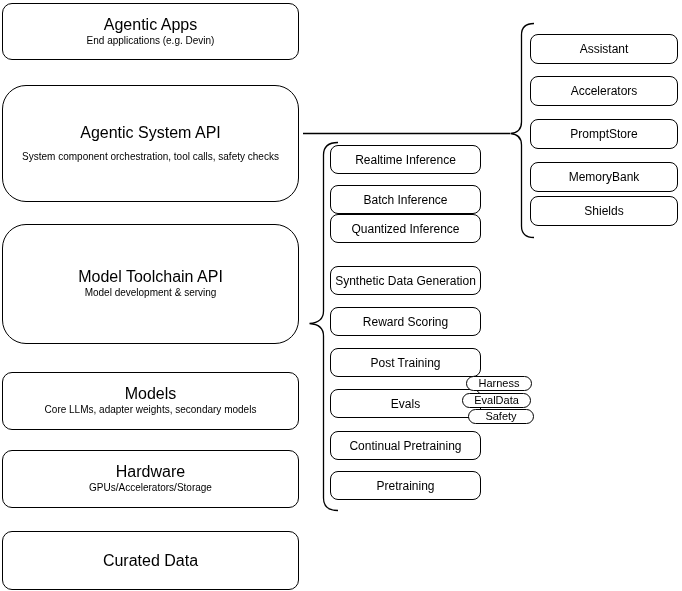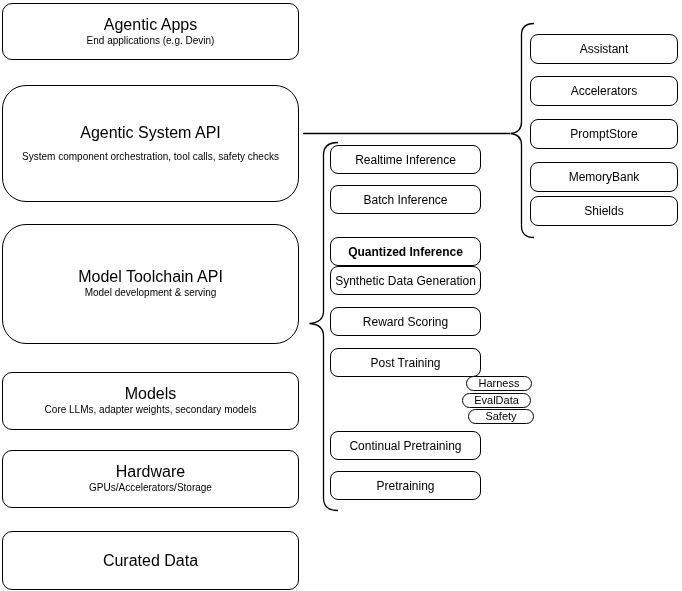--- a/index.html
+++ b/index.html
@@ -120,31 +120,34 @@
   <div class="node lbox" style="top:531px;height:59px;border-radius:10px;">
     <div class="btitle">Curated Data</div>
   </div>
 
   <div class="node mbox" style="top:145px;">
     <span>Realtime Inference</span>
   </div>
   <div class="node mbox" style="top:185px;">
     <span>Batch Inference</span>
   </div>
-  <div class="node mbox" style="top:237px;font-weight:bold;">
+  <div class="node mbox" style="top:214px;">
     <span>Quantized Inference</span>
   </div>
   <div class="node mbox" style="top:266px;">
     <span>Synthetic Data Generation</span>
   </div>
   <div class="node mbox" style="top:307px;">
     <span>Reward Scoring</span>
   </div>
   <div class="node mbox" style="top:348px;">
     <span>Post Training</span>
+  </div>
+  <div class="node mbox" style="top:389px;">
+    <span>Evals</span>
   </div>
   <div class="node mbox" style="top:431px;">
     <span>Continual Pretraining</span>
   </div>
   <div class="node mbox" style="top:471px;">
     <span>Pretraining</span>
   </div>
 
   <div class="pill" style="left:466px;top:376px;width:66px;height:15px;">
     <span>Harness</span>

